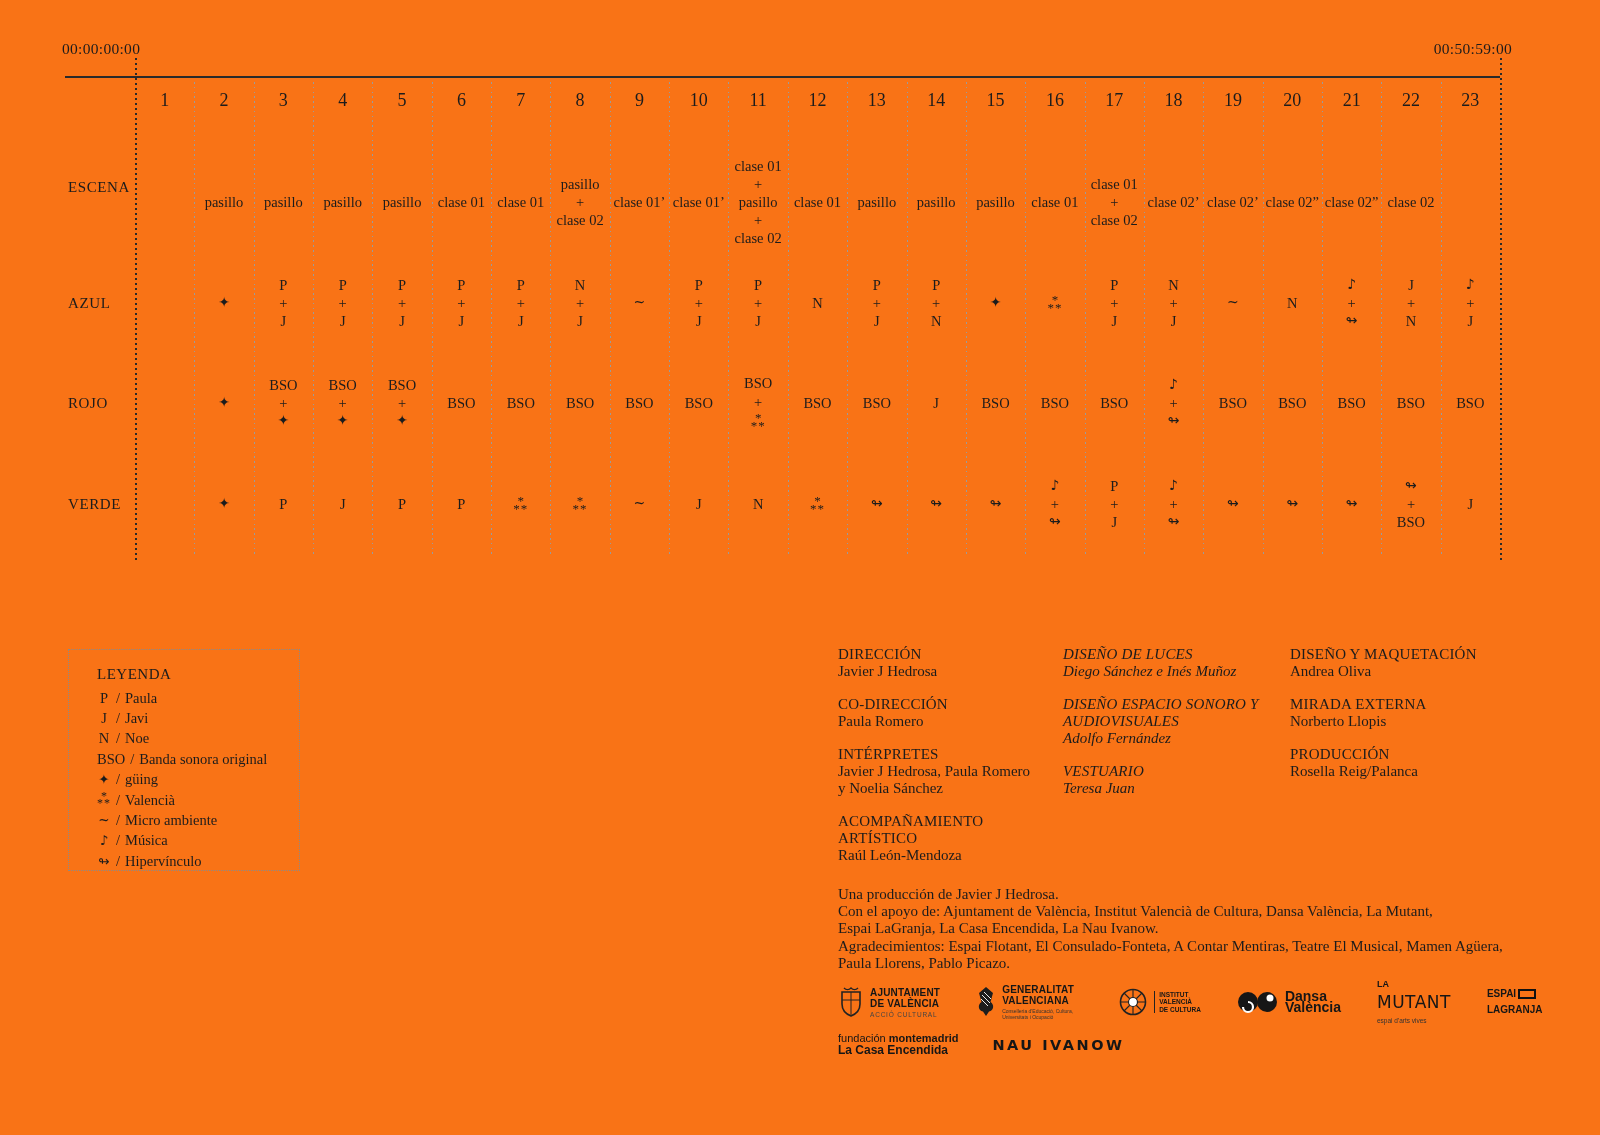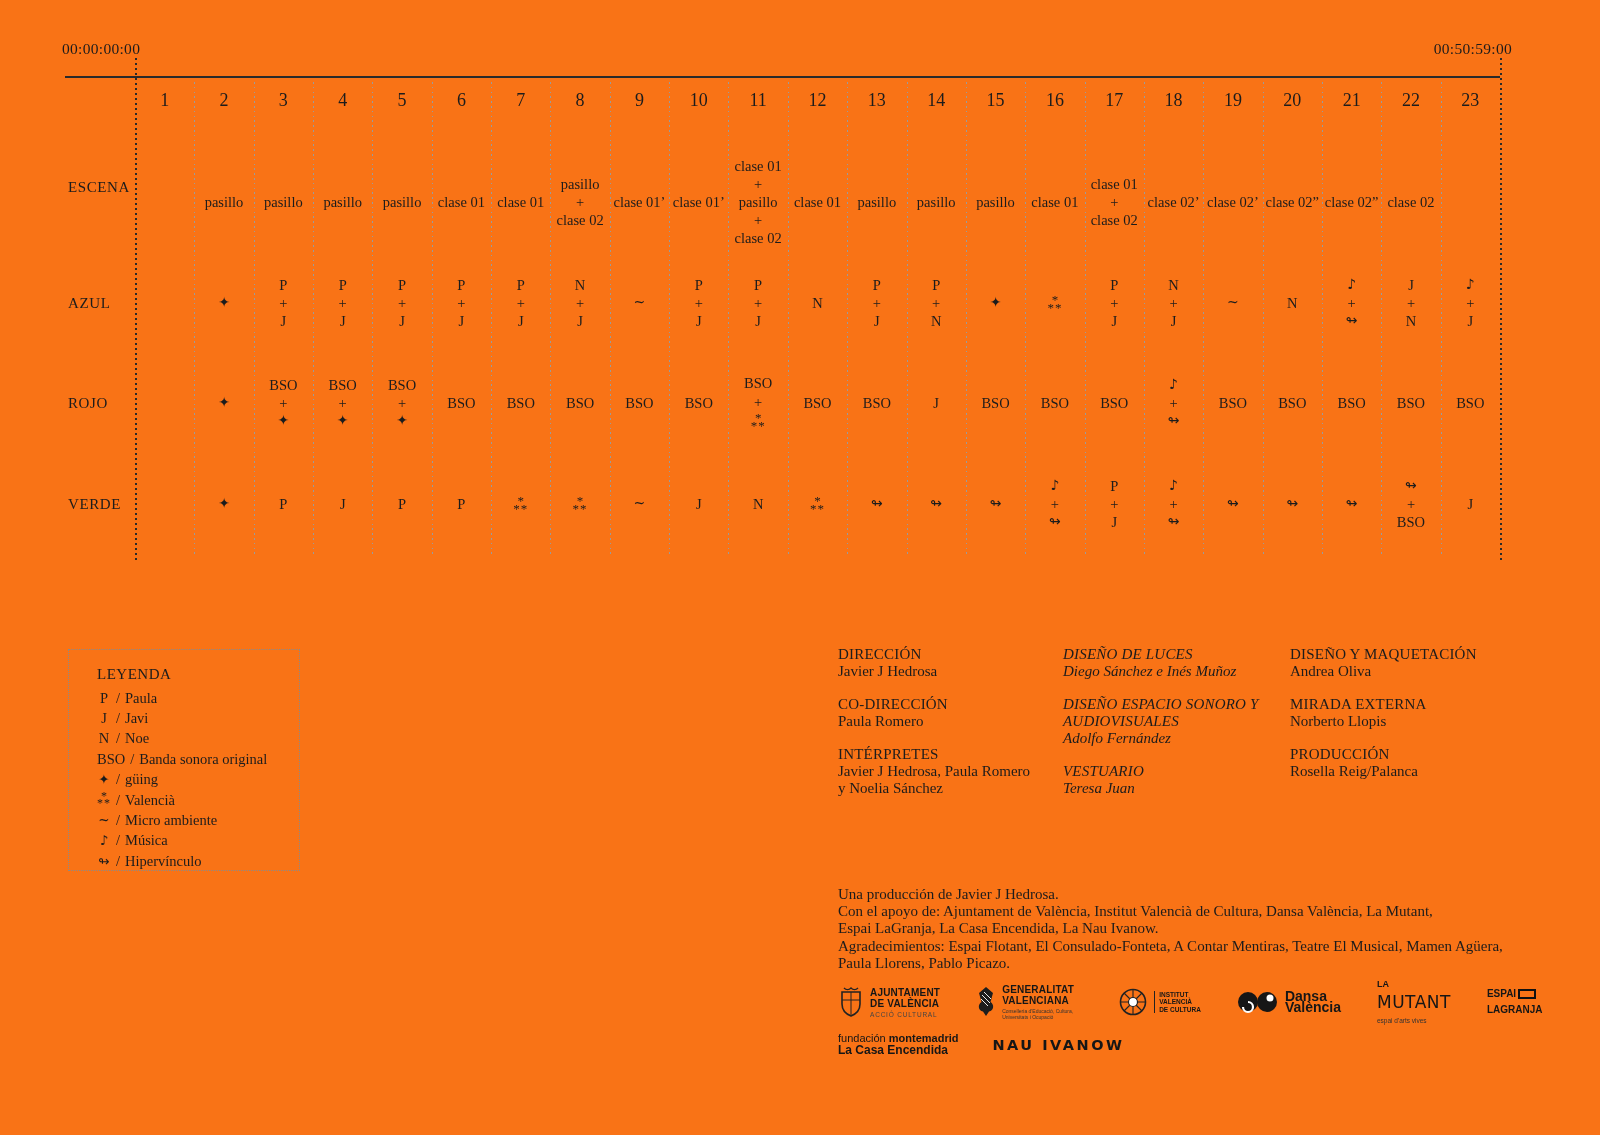--- a/index.html
+++ b/index.html
@@ -567,20 +567,24 @@
       </div>
       <div class="credit-block">
         <div class="credit-title">CO-DIRECCIÓN</div>
         <div class="credit-name">Paula Romero</div>
       </div>
       <div class="credit-block">
         <div class="credit-title">INTÉRPRETES</div>
         <div class="credit-name">Javier J Hedrosa, Paula Romero</div>
         <div class="credit-name">y Noelia Sánchez</div>
       </div>
+      <div class="credit-block">
+        <div class="credit-title">ACOMPAÑAMIENTO ARTÍSTICO</div>
+        <div class="credit-name">Raúl León-Mendoza</div>
+      </div>
     </div>
   <div class="credit-col" id="credit-col-1">
       <div class="credit-block">
         <div class="credit-title">DISEÑO DE LUCES</div>
         <div class="credit-name">Diego Sánchez e Inés Muñoz</div>
       </div>
       <div class="credit-block">
         <div class="credit-title">DISEÑO ESPACIO SONORO Y AUDIOVISUALES</div>
         <div class="credit-name">Adolfo Fernández</div>
       </div>

